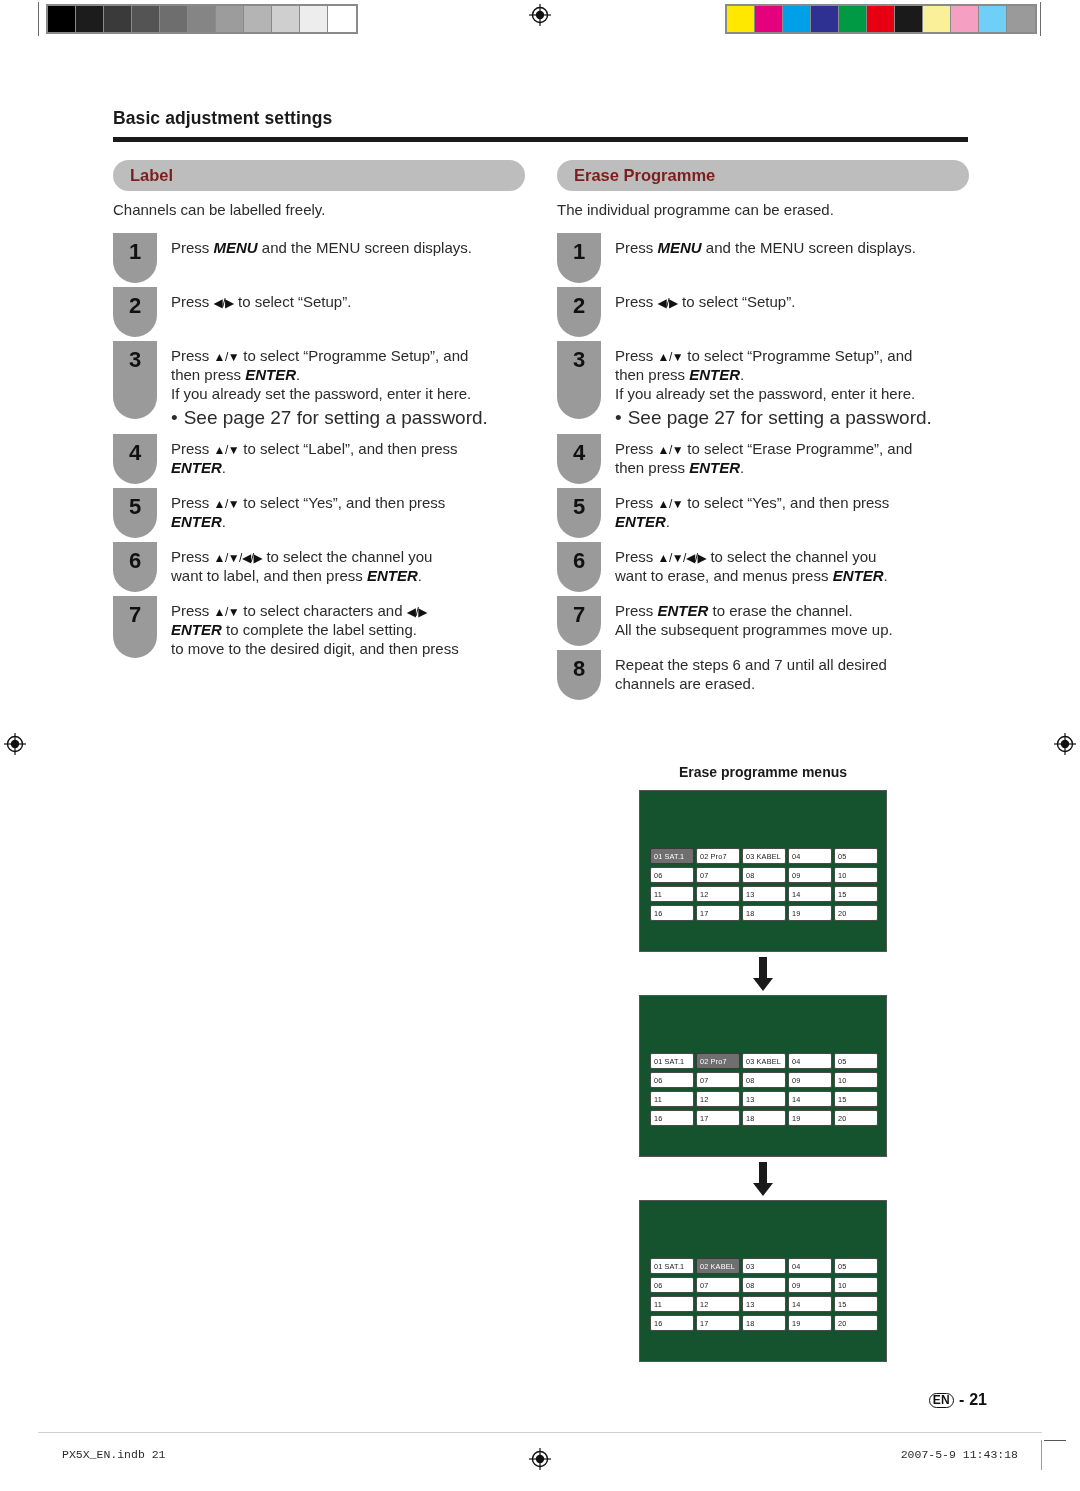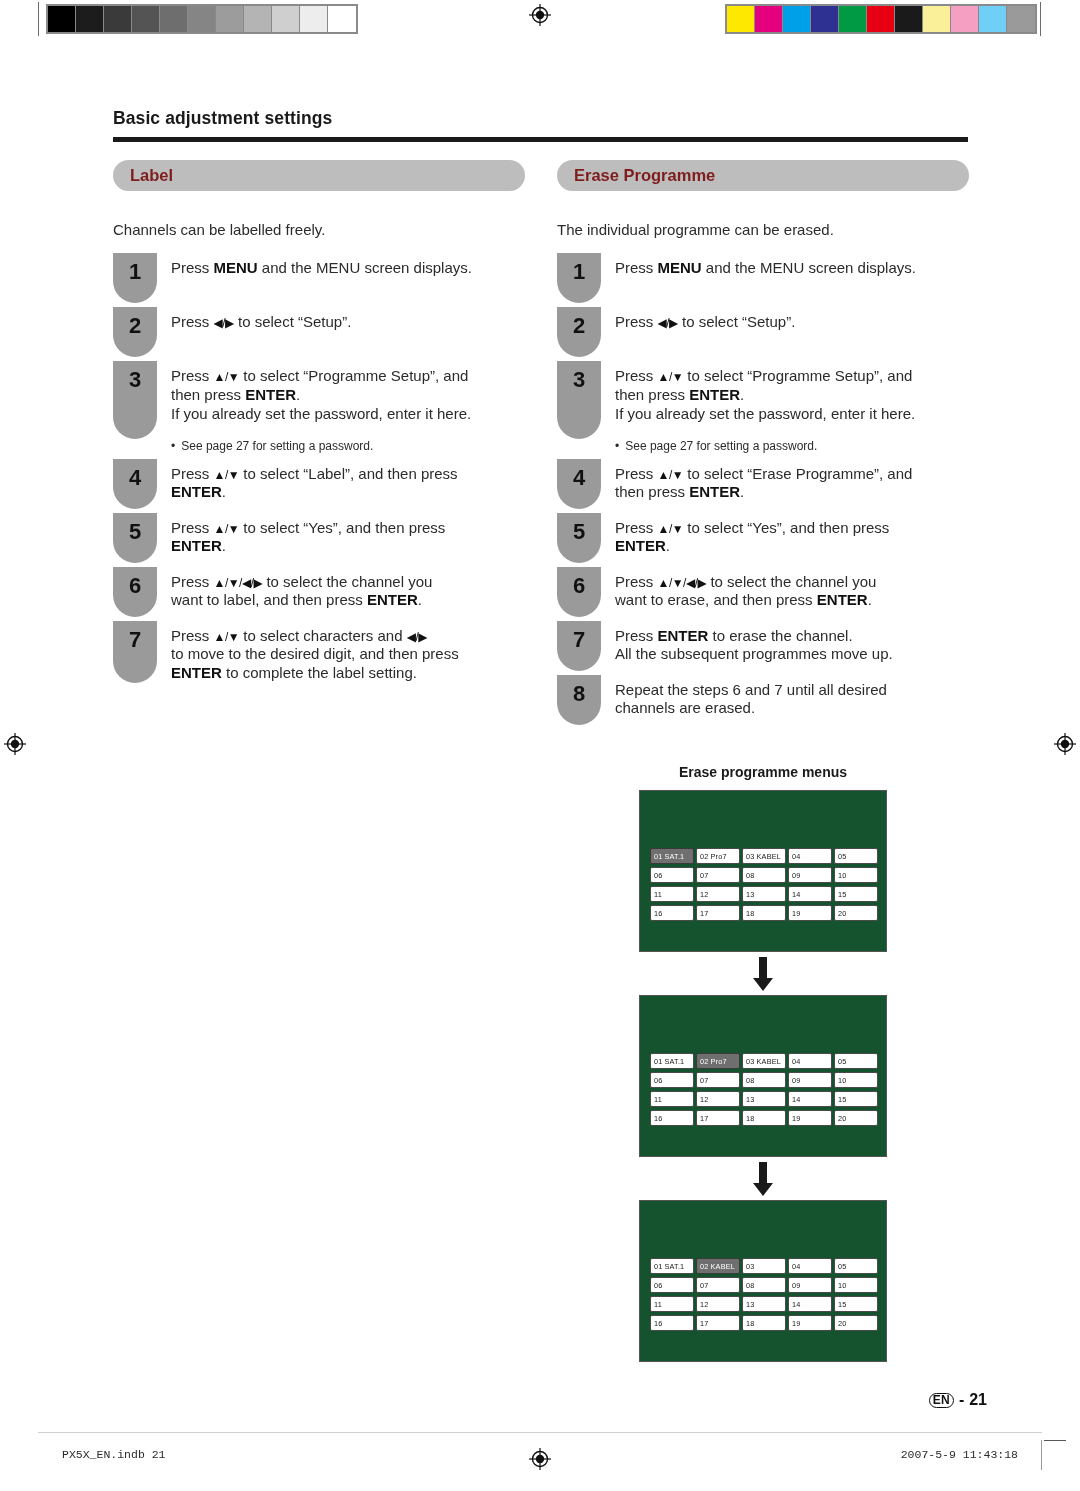--- a/index.html
+++ b/index.html
@@ -80,21 +80,21 @@
     background: #bdbdbd;
     border-radius: 16px;
     display: flex;
     align-items: center;
     padding-left: 17px;
     font-size: 16.5px;
     font-weight: bold;
     color: #7f1d1d;
   }
   .sect-intro {
-    margin-top: 30px;
+    margin-top: 10px;
     font-size: 15px;
     color: #2b2b2b;
     line-height: 1.25;
   }
 
   .steps { margin-top: 13px; }
   .step {
     display: flex;
     align-items: flex-start;
     margin-bottom: 4px;
@@ -115,25 +115,25 @@
   }
   .badge.tall  { min-height: 78px; }
   .badge.tall2 { min-height: 62px; }
   .step-body {
     flex: 1;
     font-size: 15px;
     line-height: 1.26;
     color: #2b2b2b;
     padding-top: 6px;
   }
-  .step-body b { font-weight: bold; color: #111; }
+  .step-body b { font-weight: bold; color: #111; font-style: italic; }
   .arrowsym { font-size: 12px; letter-spacing: -0.5px; color: #111; }
   .note {
-    font-size: 12px;
-    margin-top: 16px;
+    font-size: 19px;
+    margin-top: 3px;
     color: #2b2b2b;
   }
   .note::before { content: "\2022"; margin-right: 6px; }
 
   
   .fig-caption {
     position: absolute;
     left: 557px; top: 764px;
     width: 412px;
     text-align: center;
@@ -348,22 +348,22 @@
           <div class="badge">6</div>
           <div class="step-body">
             <div><span>Press </span><span class="arrowsym">▲/▼/◀/▶</span><span> to select the channel you</span></div>
             <div><span>want to label, and then press </span><b>ENTER</b><span>.</span></div>
           </div>
         </div>
         <div class="step">
           <div class="badge tall2">7</div>
           <div class="step-body">
             <div><span>Press </span><span class="arrowsym">▲/▼</span><span> to select characters and </span><span class="arrowsym">◀/▶</span></div>
+            <div><b>ENTER</b><span> to complete the label setting.</span></div>
             <div><span>to move to the desired digit, and then press</span></div>
-            <div><b>ENTER</b><span> to complete the label setting.</span></div>
           </div>
         </div>
       </div>
   </div>
 
   <div class="col right">
     <div class="sect-bar">Erase Programme</div>
     <div class="sect-intro">The individual programme can be erased.</div>
     <div class="steps">
         <div class="step">
@@ -398,21 +398,21 @@
           <div class="badge">5</div>
           <div class="step-body">
             <div><span>Press </span><span class="arrowsym">▲/▼</span><span> to select “Yes”, and then press</span></div>
             <div><b>ENTER</b><span>.</span></div>
           </div>
         </div>
         <div class="step">
           <div class="badge">6</div>
           <div class="step-body">
             <div><span>Press </span><span class="arrowsym">▲/▼/◀/▶</span><span> to select the channel you</span></div>
-            <div><span>want to erase, and then press </span><b>ENTER</b><span>.</span></div>
+            <div><span>want to erase, and menus press </span><b>ENTER</b><span>.</span></div>
           </div>
         </div>
         <div class="step">
           <div class="badge">7</div>
           <div class="step-body">
             <div><span>Press </span><b>ENTER</b><span> to erase the channel.</span></div>
             <div><span>All the subsequent programmes move up.</span></div>
           </div>
         </div>
         <div class="step">

